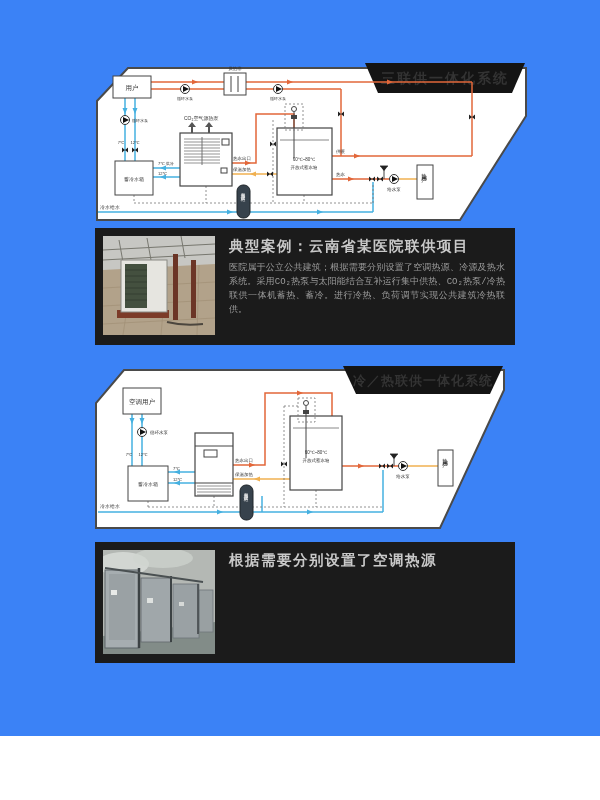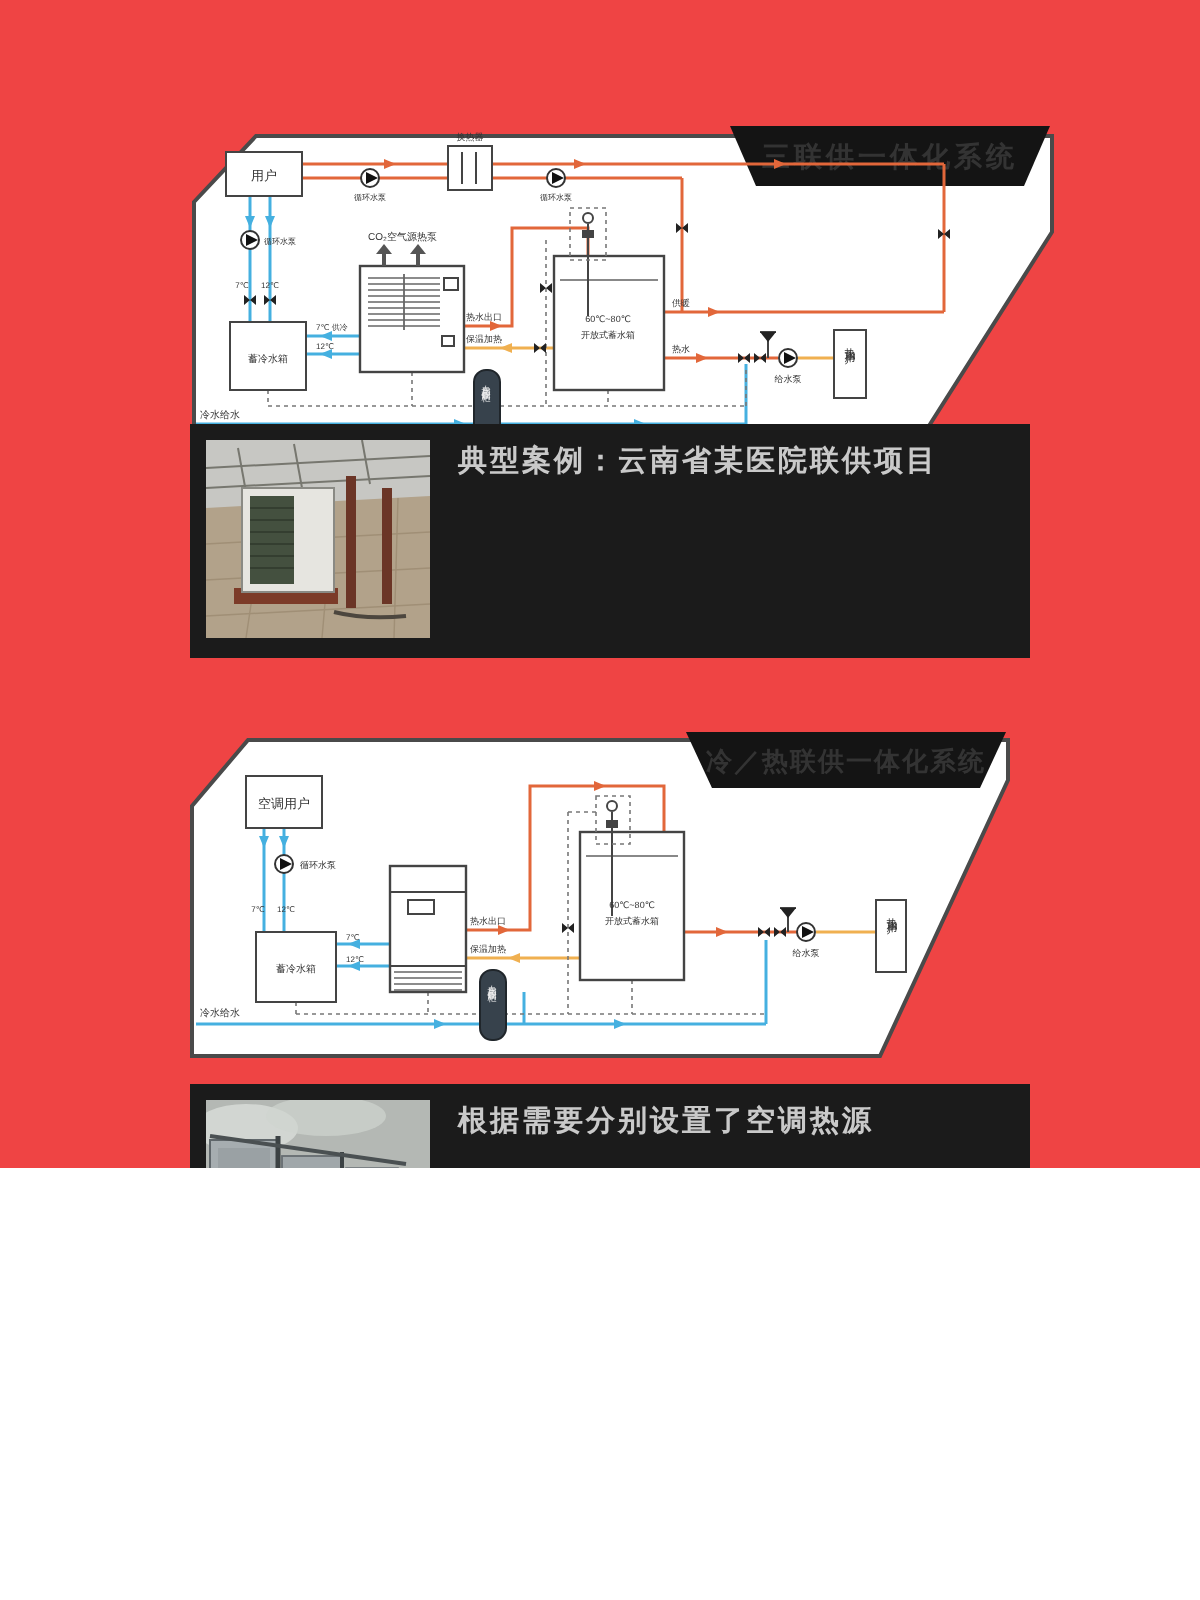--- a/index.html
+++ b/index.html
@@ -1,23 +1,23 @@
 <!DOCTYPE html>
 <html><head>
 <meta charset="utf-8">
 <style>
   html,body{margin:0;padding:0;background:#ffffff;}
-  .page{position:relative;width:600px;height:584px;background:#ef4444;overflow:hidden;
+  .page{position:relative;width:600px;height:736px;background:#3b82f6;overflow:hidden;
         font-family:"Liberation Sans","DejaVu Sans",sans-serif;}
   .diagram-panel{position:absolute;}
   #panel1{left:88px;top:62px;width:440px;height:164px;}
   #panel2{left:88px;top:366px;width:440px;height:172px;text-align:right;}
   svg text{font-family:"Liberation Sans","DejaVu Sans",sans-serif;fill:#333;}
   .case-panel{position:absolute;background:#1b1b1b;width:420px;}
-  #case1{left:95px;top:212px;height:117px;font-family:Liberation Mono, monospace;}
+  #case1{left:95px;top:228px;height:117px;font-family:Liberation Mono, monospace;}
   #case2{left:95px;top:542px;height:121px;}
   .case-photo{position:absolute;left:8px;top:8px;display:block;}
   .case-text{position:absolute;left:134px;top:9px;width:276px;}
   .case-title{margin:0 0 6px 0;color:#c9c9c9;font-size:14.5px;font-weight:bold;letter-spacing:1.5px;}
   .case-body{margin:0;color:#9b9b9b;font-size:9px;line-height:1.55;text-align:justify;}
   .vlabel{position:absolute;writing-mode:vertical-rl;text-orientation:upright;
           font-size:5.5px;color:#333;letter-spacing:1px;line-height:1;}
   .vlabel-white{color:#f2f2f2;}
   .page-tab{position:absolute;left:518px;top:728px;width:82px;height:29px;background:#1d1d1d;
             border:1px solid #6e6e6e;border-right:none;box-sizing:border-box;
@@ -220,20 +220,21 @@
         <line x1="22" y1="52" x2="44" y2="52"></line>
           <line x1="22" y1="58" x2="44" y2="58"></line>
           <line x1="22" y1="64" x2="44" y2="64"></line>
       </g>
       <rect x="70" y="18" width="5" height="66" fill="#6b3526"></rect>
       <rect x="88" y="24" width="5" height="58" fill="#6b3526"></rect>
       <path d="M64,86 Q80,90 100,88" stroke="#4c463e" stroke-width="2" fill="none"></path>
     </svg>
     <div class="case-text">
       <h3 class="case-title">典型案例：云南省某医院联供项目</h3>
+      <p class="case-body">医院属于公立公共建筑；根据需要分别设置了空调热源、冷源及热水系统。采用CO₂热泵与太阳能结合互补运行集中供热、CO₂热泵/冷热联供一体机蓄热、蓄冷。进行冷热、负荷调节实现公共建筑冷热联供。</p>
     </div>
   </div>
 
   <div class="diagram-panel" id="panel2">
     <svg width="440" height="172" viewBox="0 0 440 172">
       <polygon points="36,4 416,4 416,24 352,162 8,162 8,37" fill="#ffffff" stroke="#4a4a4a" stroke-width="2"></polygon>
       <polygon points="255,0 415,0 402,28 268,28" fill="#141414"></polygon>
       <text x="335" y="19" font-size="13" font-weight="bold" fill="#ffffff" letter-spacing="1" text-anchor="middle">冷／热联供一体化系统</text>
 
       <g stroke="#e2673a" stroke-width="1.5" fill="none">

